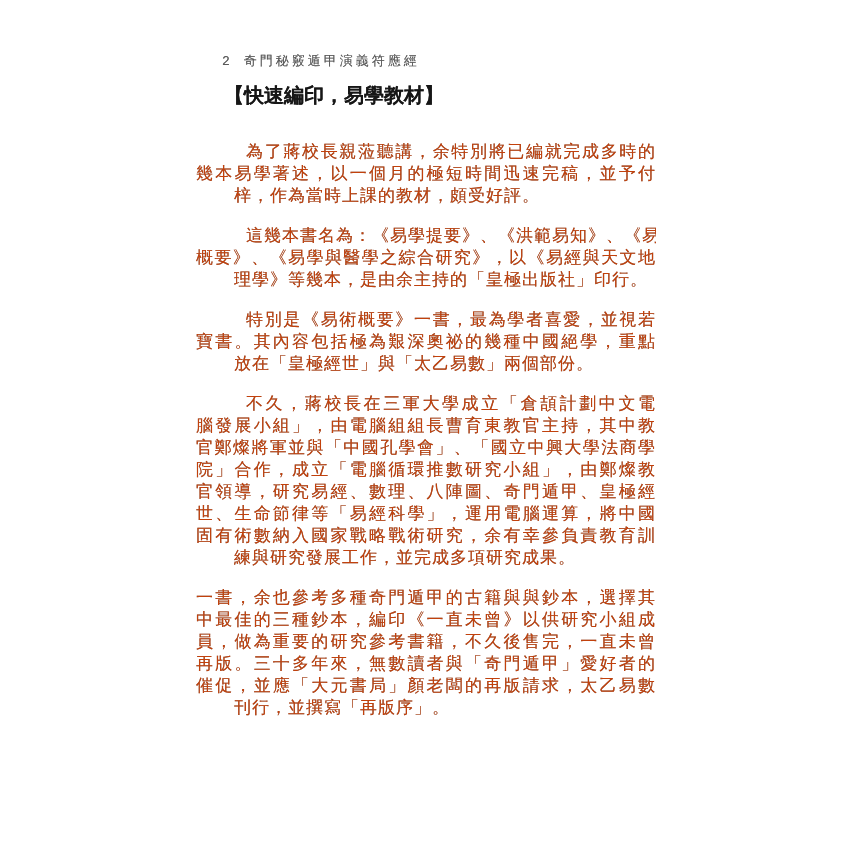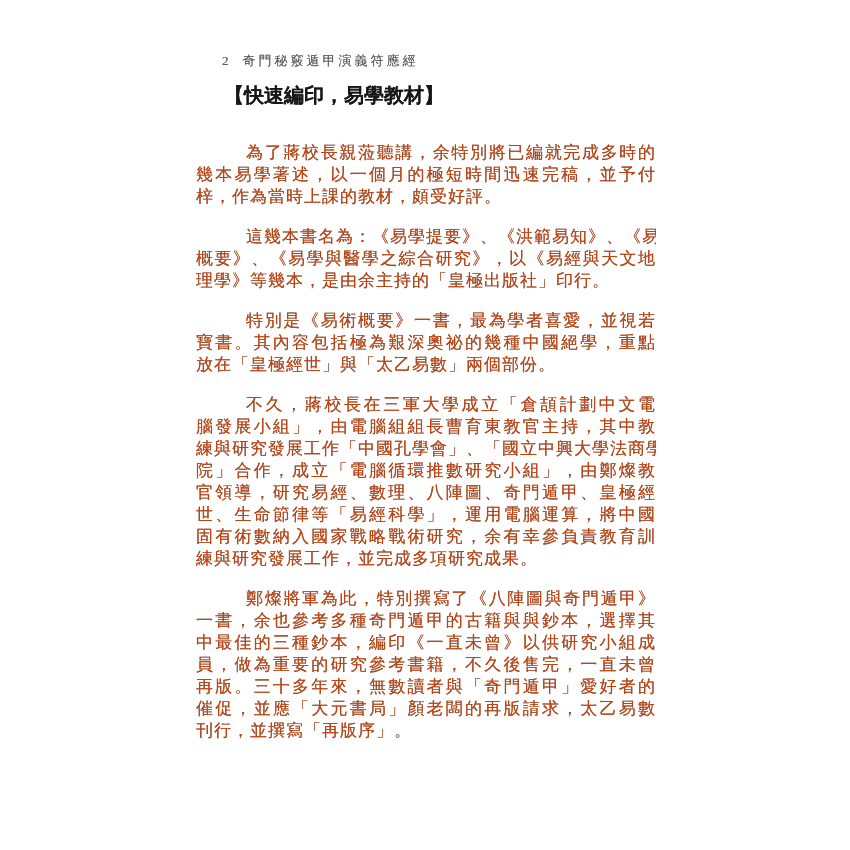--- a/index.html
+++ b/index.html
@@ -6,21 +6,21 @@
     margin: 0;
     padding: 0;
     background: #ffffff;
   }
   .page {
     position: relative;
     width: 850px;
     height: 850px;
     background: #ffffff;
     overflow: hidden;
-    font-family: Liberation Serif, serif;
+    font-family: Liberation Mono, monospace;
   }
   .page-header {
     position: absolute;
     left: 222px;
     top: 52px;
     font-size: 13px;
     color: #5a5a5a;
     letter-spacing: 3px;
     white-space: nowrap;
     text-shadow: 0 0 0.5px rgba(80,80,80,0.6);
@@ -59,20 +59,21 @@
     text-align: justify;
     text-align-last: justify;
     white-space: nowrap;
     overflow: hidden;
   }
   .line.first-line {
     padding-left: 50px;
   }
   .line.last-line {
     text-align-last: left;
+    margin-left: 38px;
   }
 </style>
 </head>
 <body>
 
 <div class="page">
 
   <div class="page-header">
     <span class="page-number">2</span><span>奇門秘竅遁甲演義符應經</span>
   </div>
@@ -92,29 +93,28 @@
         <div class="line last-line">理學》等幾本，是由余主持的「皇極出版社」印行。</div>
       </div>
       <div class="paragraph">
         <div class="line first-line">特別是《易術概要》一書，最為學者喜愛，並視若</div>
         <div class="line">寶書。其內容包括極為艱深奧祕的幾種中國絕學，重點</div>
         <div class="line last-line">放在「皇極經世」與「太乙易數」兩個部份。</div>
       </div>
       <div class="paragraph">
         <div class="line first-line">不久，蔣校長在三軍大學成立「倉頡計劃中文電</div>
         <div class="line">腦發展小組」，由電腦組組長曹育東教官主持，其中教</div>
-        <div class="line">練與研究發展工作「中國孔學會」、「國立中興大學法商學</div>
+        <div class="line">官鄭燦將軍並與「中國孔學會」、「國立中興大學法商學</div>
         <div class="line">院」合作，成立「電腦循環推數研究小組」，由鄭燦教</div>
         <div class="line">官領導，研究易經、數理、八陣圖、奇門遁甲、皇極經</div>
         <div class="line">世、生命節律等「易經科學」，運用電腦運算，將中國</div>
         <div class="line">固有術數納入國家戰略戰術研究，余有幸參負責教育訓</div>
         <div class="line last-line">練與研究發展工作，並完成多項研究成果。</div>
       </div>
       <div class="paragraph">
-        <div class="line first-line">鄭燦將軍為此，特別撰寫了《八陣圖與奇門遁甲》</div>
         <div class="line">一書，余也參考多種奇門遁甲的古籍與與鈔本，選擇其</div>
         <div class="line">中最佳的三種鈔本，編印《一直未曾》以供研究小組成</div>
         <div class="line">員，做為重要的研究參考書籍，不久後售完，一直未曾</div>
         <div class="line">再版。三十多年來，無數讀者與「奇門遁甲」愛好者的</div>
         <div class="line">催促，並應「大元書局」顏老闆的再版請求，太乙易數</div>
         <div class="line last-line">刊行，並撰寫「再版序」。</div>
       </div>
     </div>
 
 </div>

